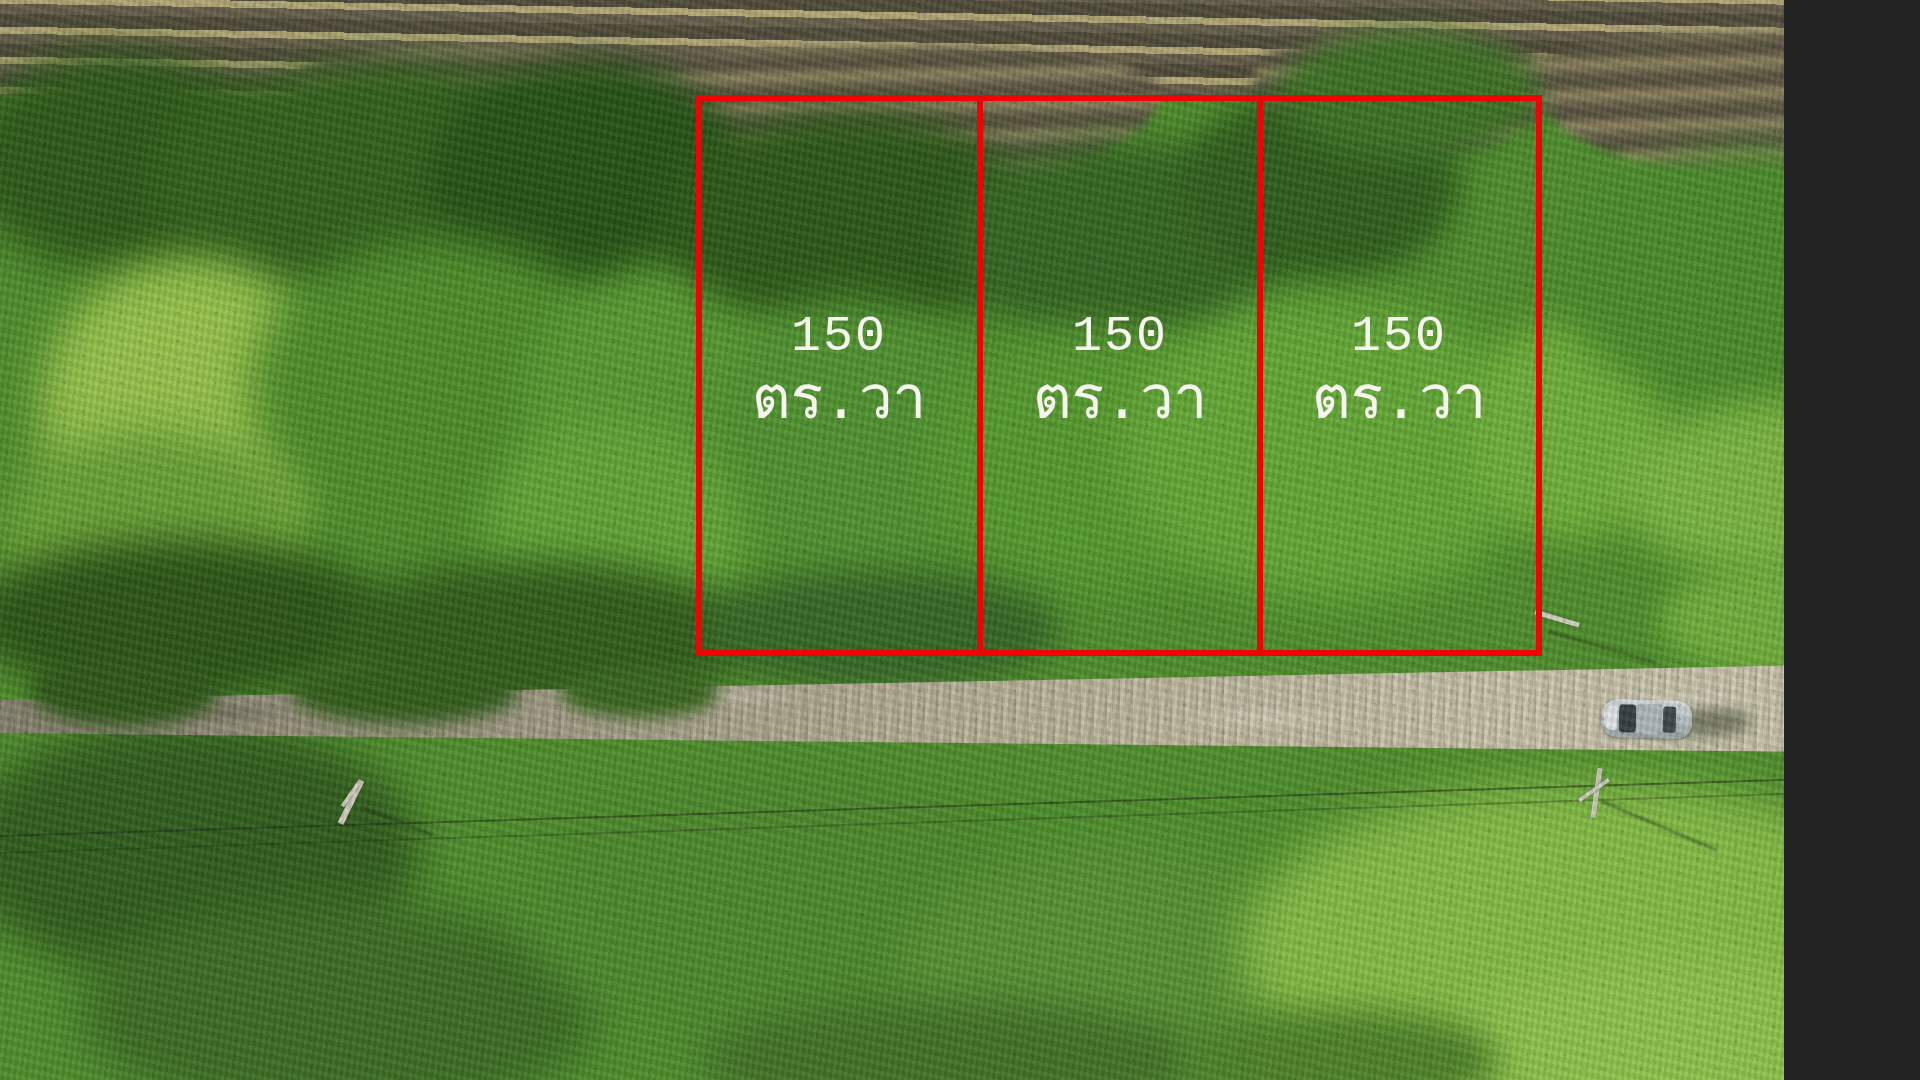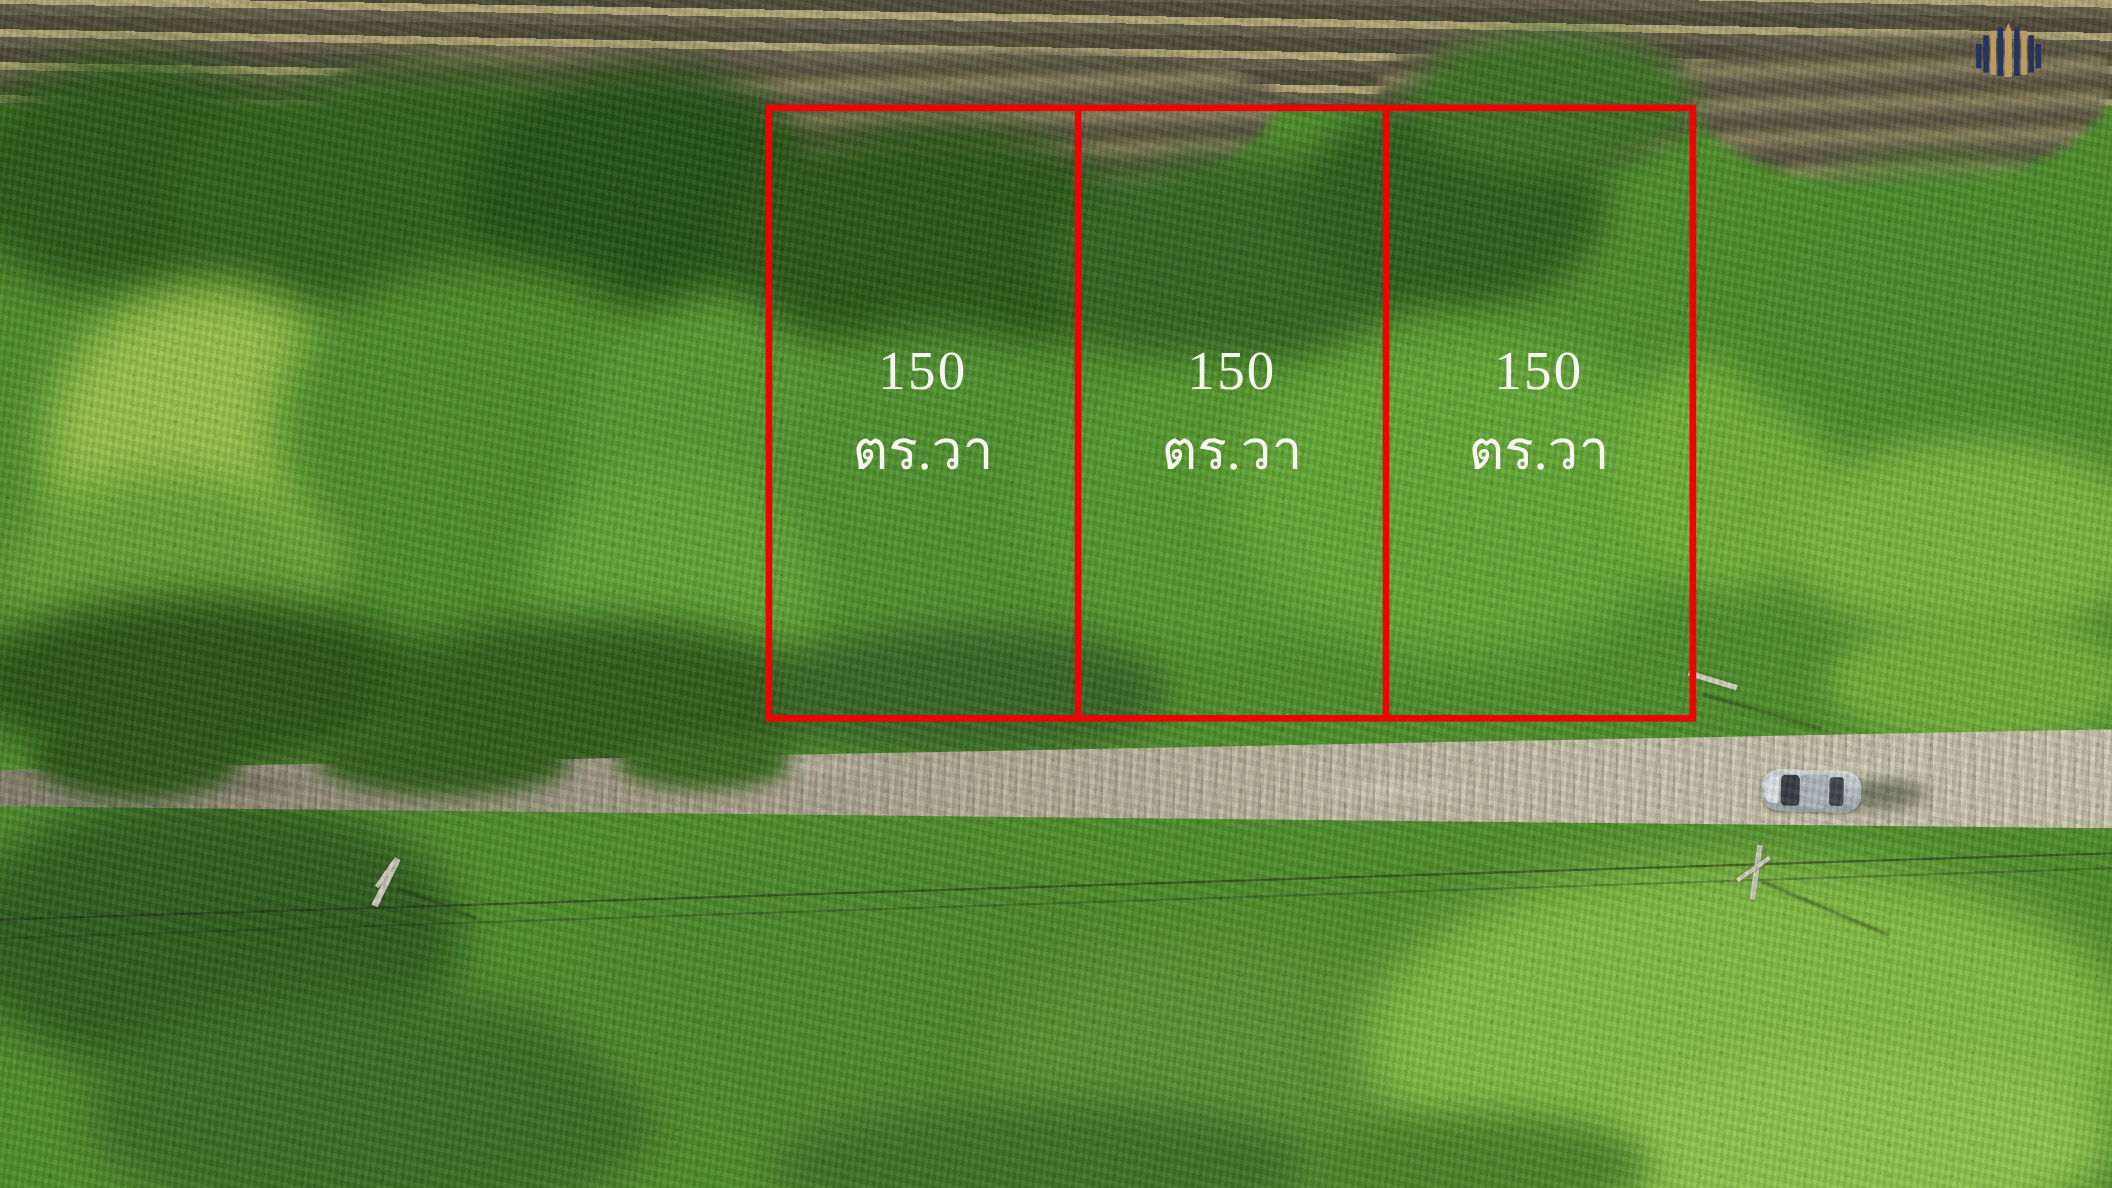--- a/index.html
+++ b/index.html
@@ -1,17 +1,17 @@
 <!DOCTYPE html>
 <html><head>
 <meta charset="utf-8">
 <style>
   html,body{margin:0;padding:0;background:#222;}
-  .screenshot{position:relative;width:1920px;height:1080px;overflow:hidden;
-    font-family:Liberation Serif, serif;}
+  .screenshot{position:relative;width:1784px;height:1080px;overflow:hidden;
+    font-family:Liberation Mono, monospace;}
   
   .photo{position:absolute;inset:0;background:#4e8c2c;overflow:hidden;}
   
   .photo::after{content:"";position:absolute;inset:0;pointer-events:none;
     background:
       repeating-linear-gradient(97deg, rgba(16,38,8,.07) 0 3px, rgba(255,255,245,.035) 3px 6px),
       repeating-linear-gradient(13deg, rgba(25,52,12,.06) 0 5px, rgba(225,255,180,.05) 5px 9px),
       radial-gradient(circle 2px at 7px 5px, rgba(10,30,5,.10) 90%, transparent 100%);
     background-size:auto,auto,19px 14px;}
   .blob{position:absolute;border-radius:50%;}
@@ -55,21 +55,21 @@
   .car-shadow{position:absolute;left:1668px;top:708px;width:84px;height:28px;border-radius:50%;
     background:rgba(22,36,16,.45);filter:blur(7px);}
   
   .annotations{position:absolute;inset:0;}
   .plots{position:absolute;left:696px;top:95px;width:846px;height:561px;
     border:6px solid var(--red);box-sizing:border-box;}
   .plots .divider{position:absolute;top:0;bottom:0;width:6px;background:var(--red);}
   .d1{left:275px;} .d2{left:555px;}
   .plot-label{position:absolute;top:211px;width:240px;text-align:center;color:#f7f5f0;}
   .plot-label .area{font-size:50px;line-height:1;letter-spacing:2px;display:block;}
-  .plot-label .unit{font-size:50px;line-height:1;display:block;margin-top:22px;}
+  .plot-label .unit{font-size:60px;line-height:1;display:block;margin-top:10px;}
   .pl1{left:17px;} .pl2{left:298px;} .pl3{left:577px;}
   .logo{position:absolute;left:1795px;top:20px;width:62px;height:50px;}
 </style>
 </head>
 <body>
 
 <div class="screenshot" style="--red:#ee0404;">
 
   <div class="photo">
     <div class="field"></div>

